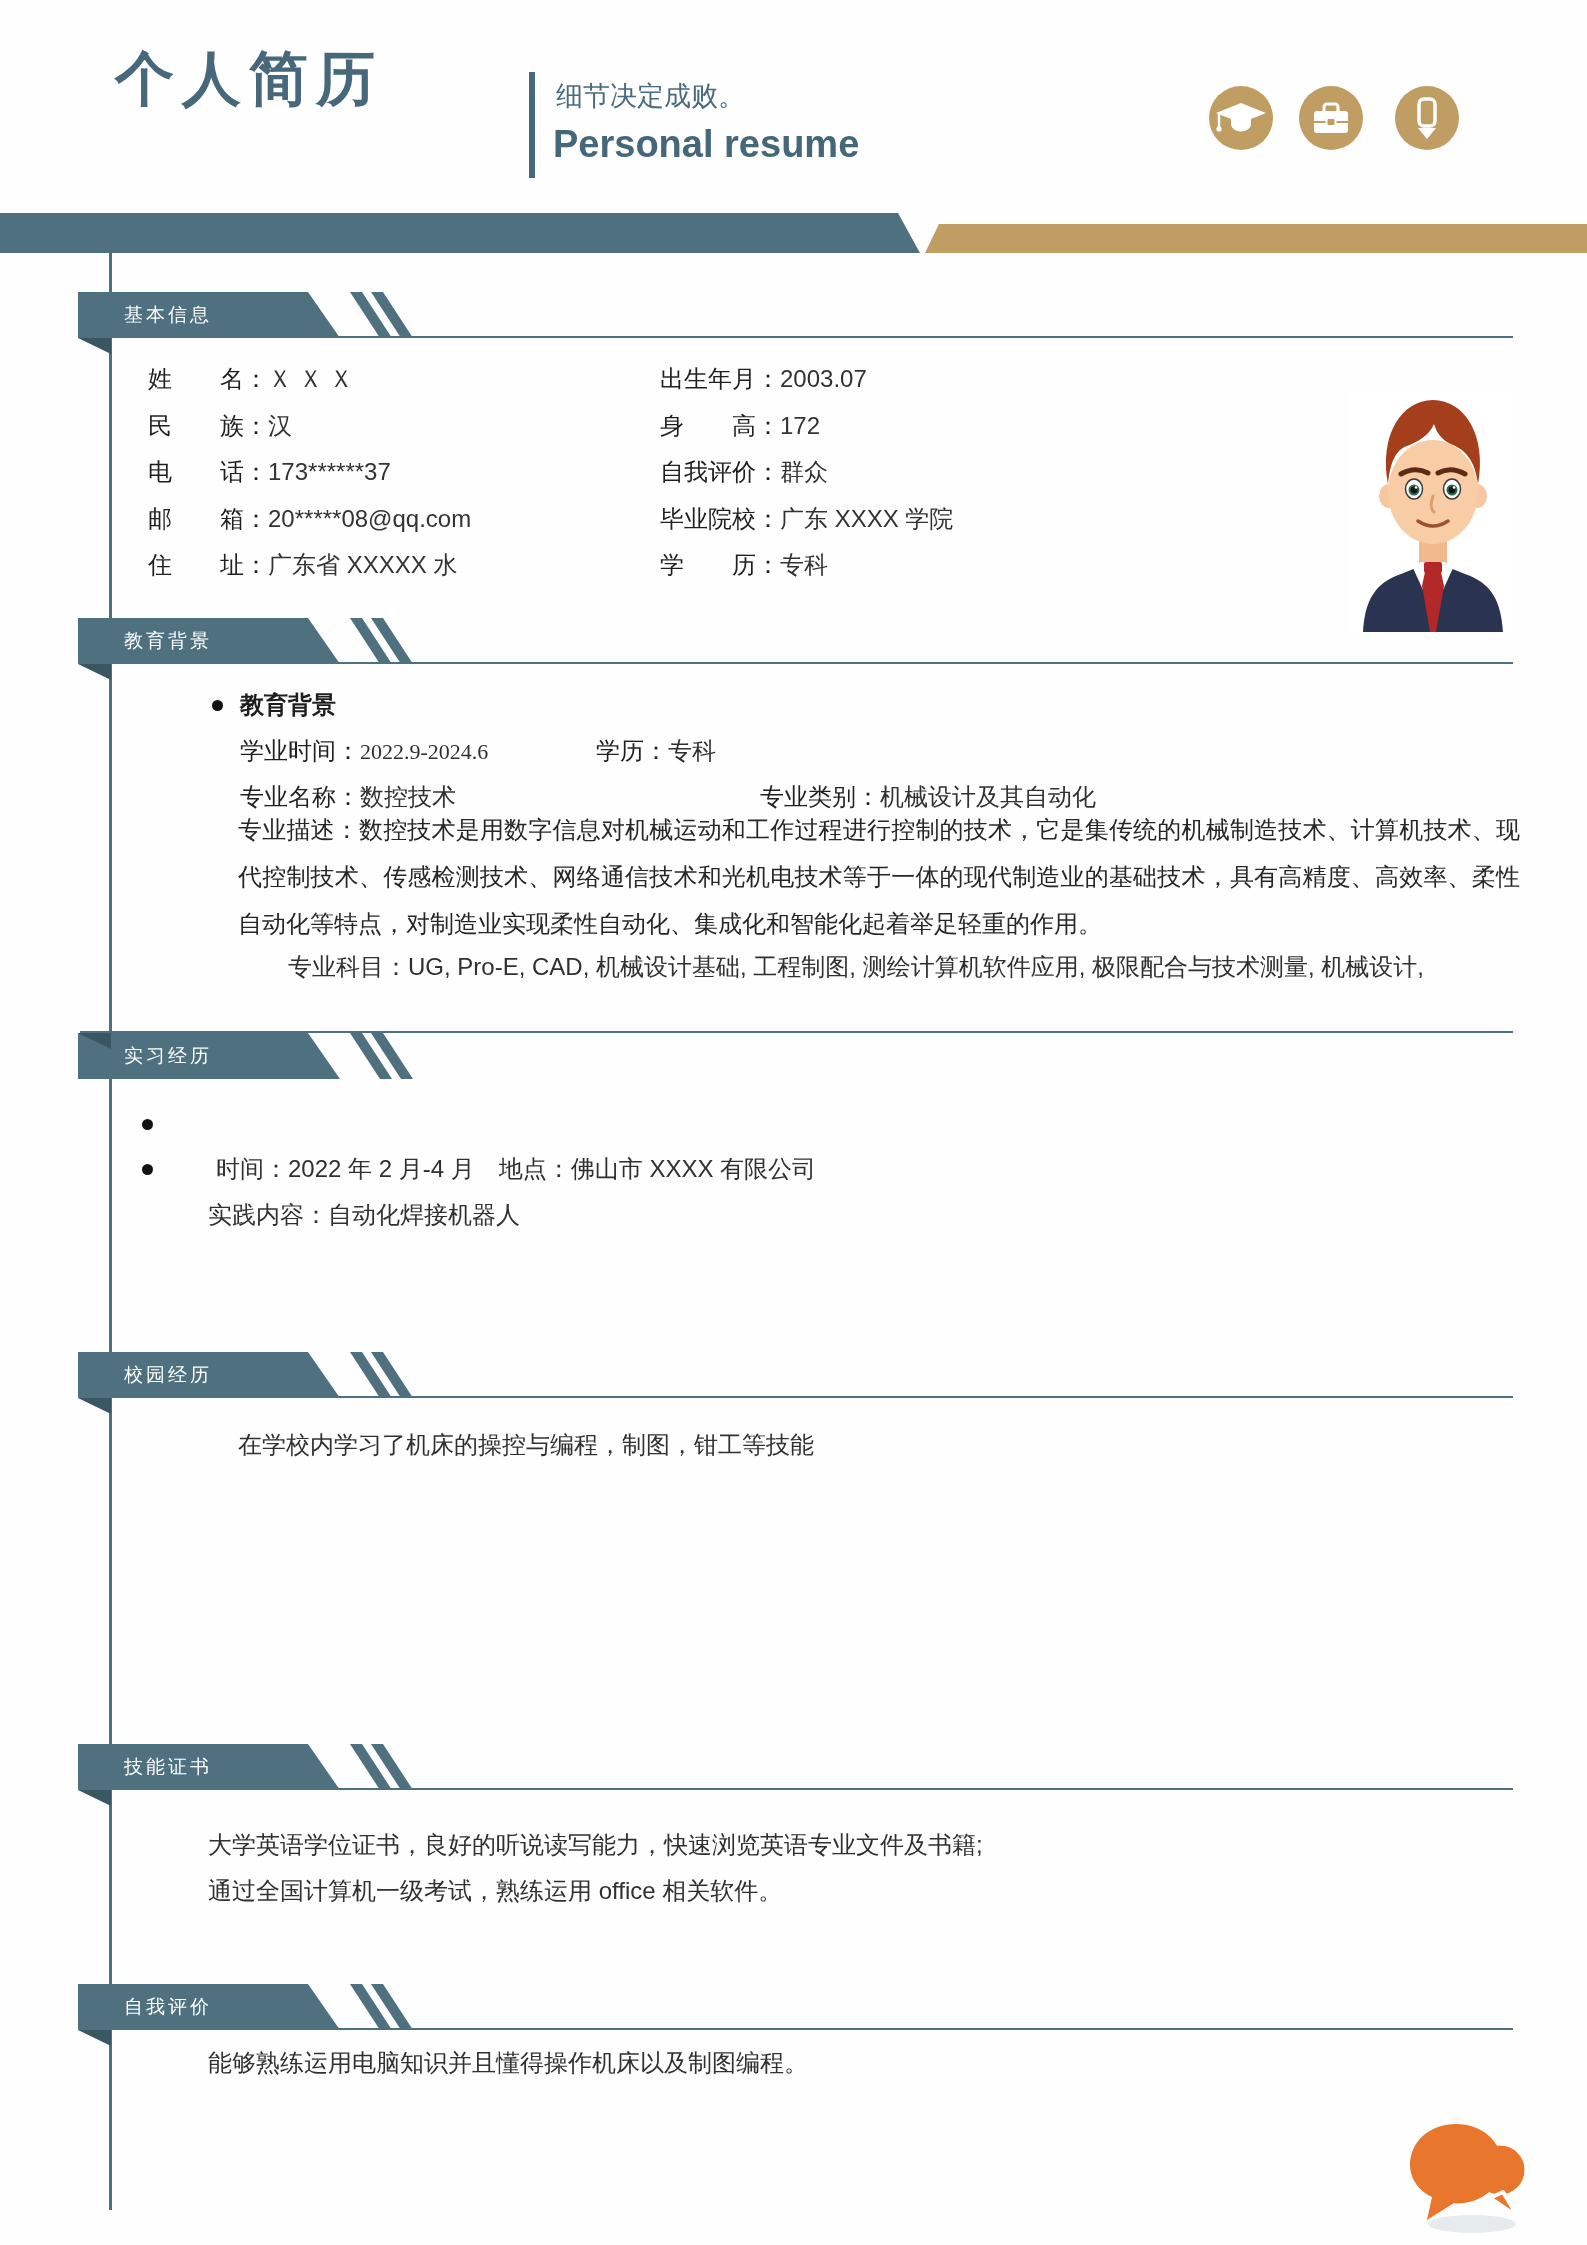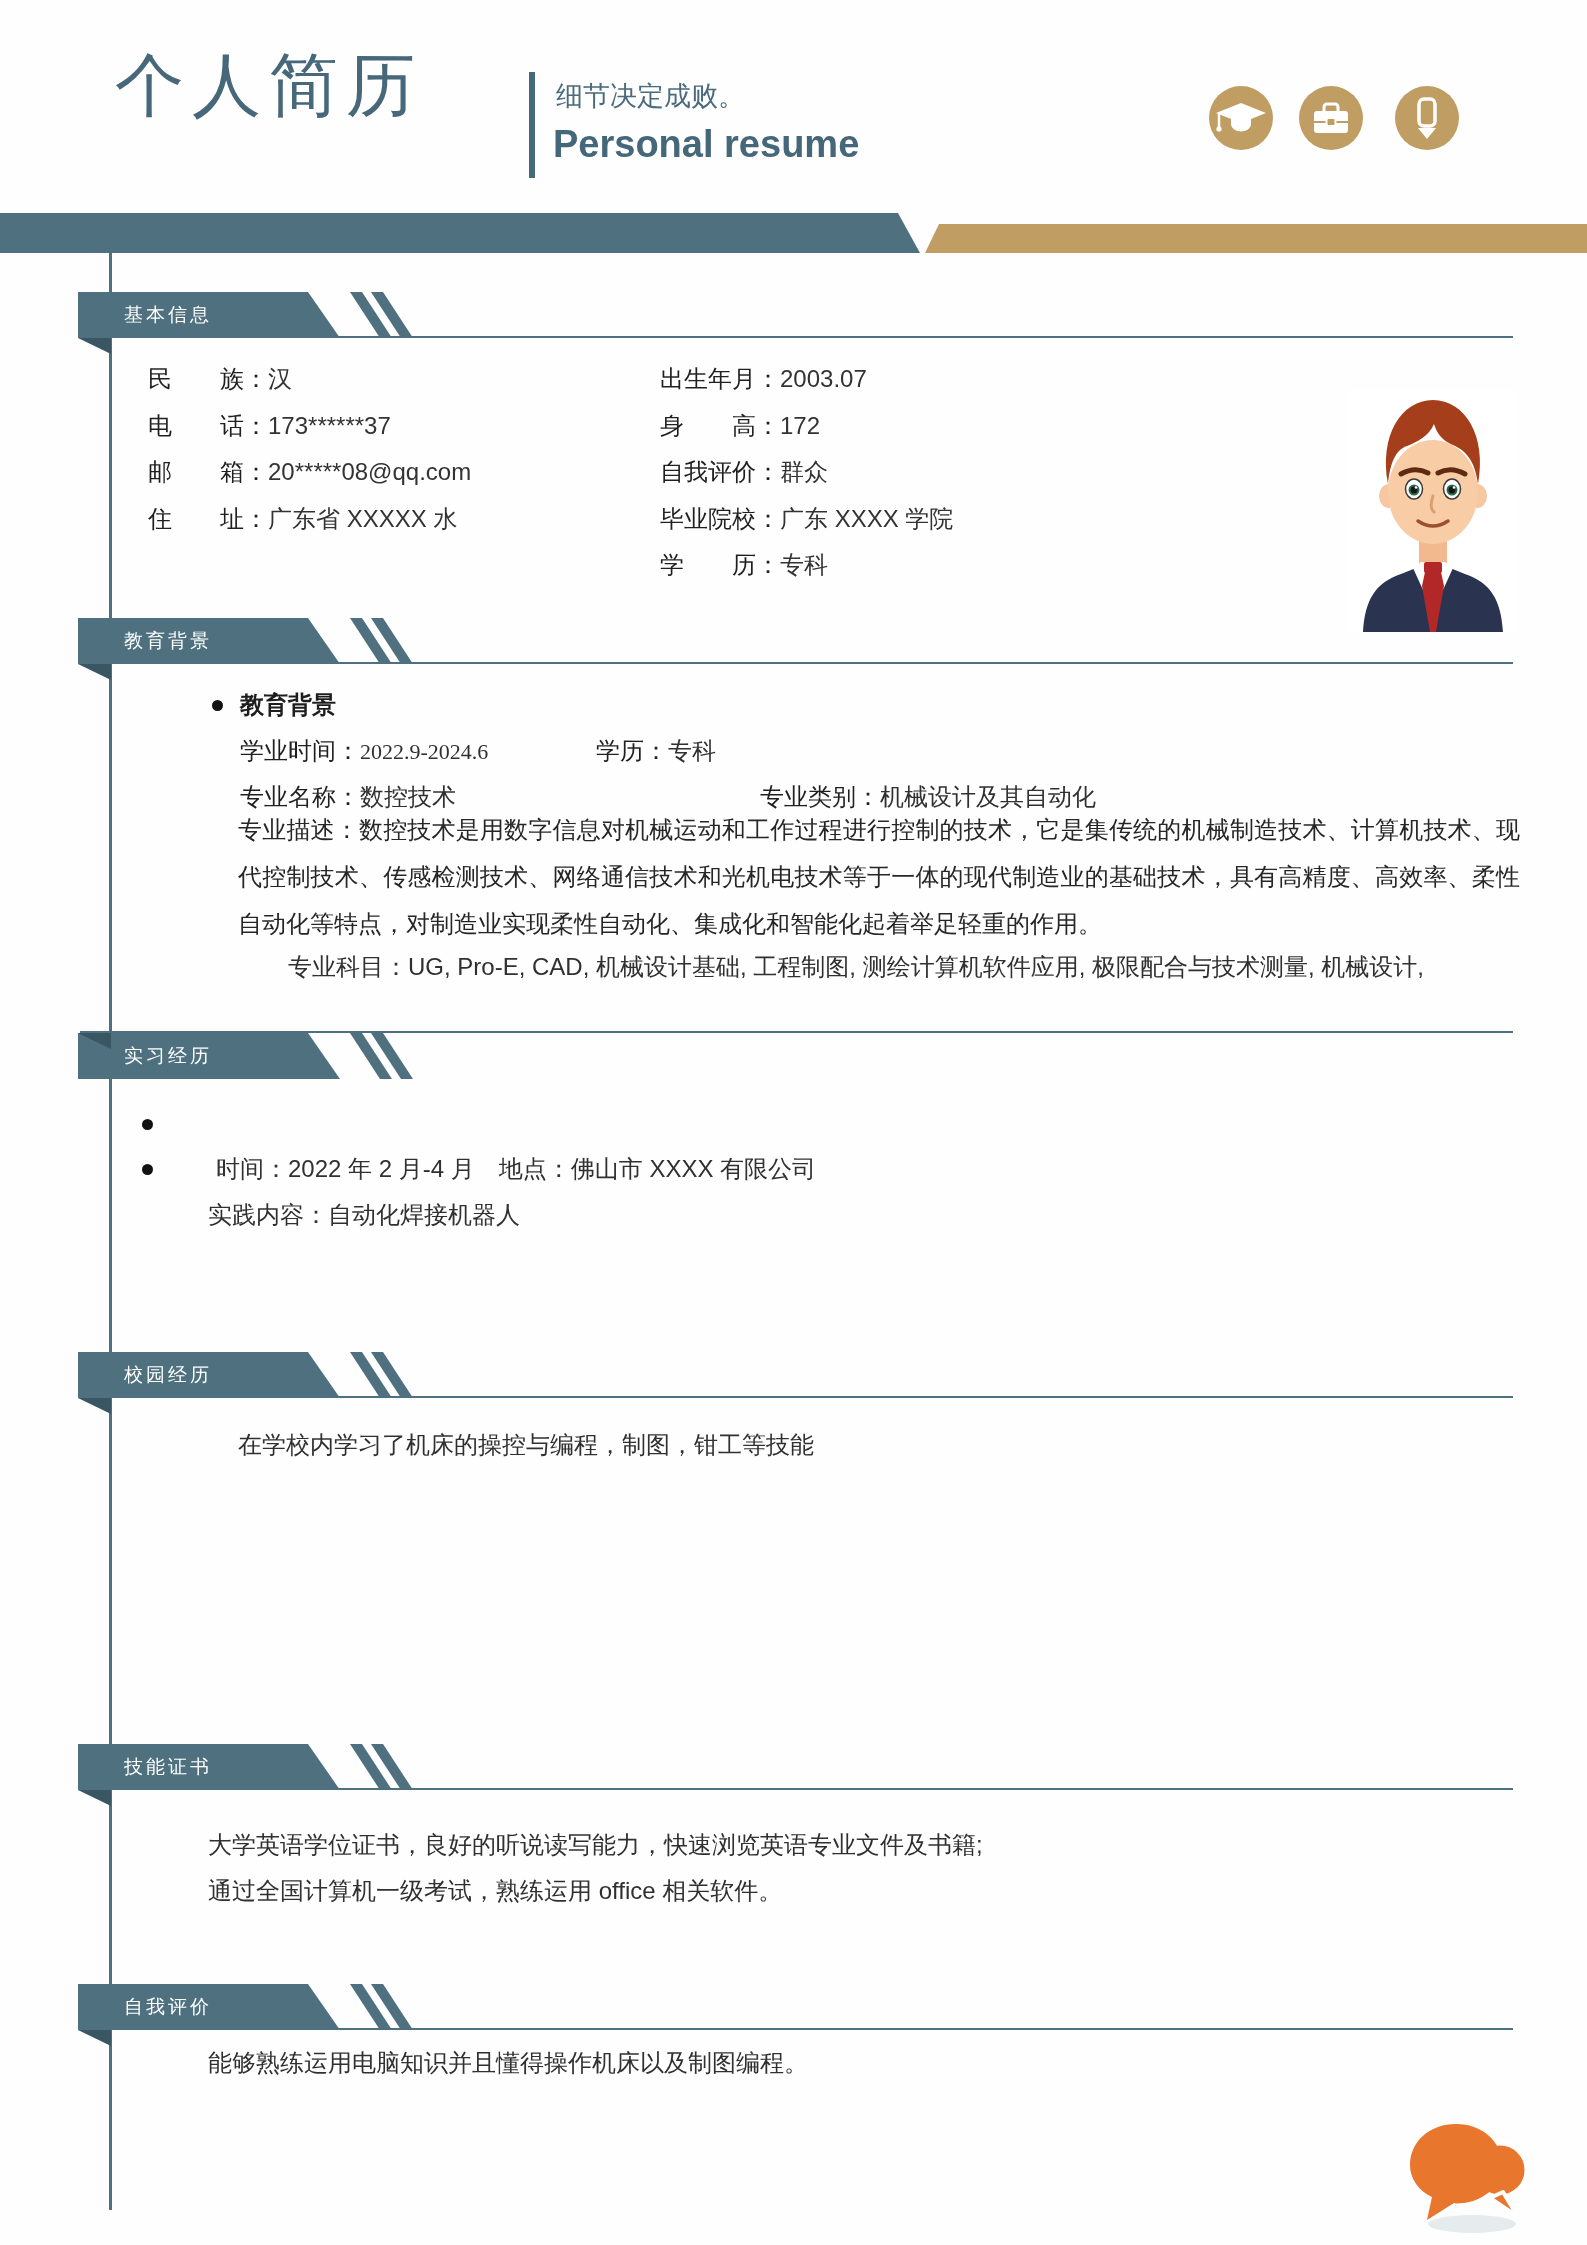--- a/index.html
+++ b/index.html
@@ -1,19 +1,19 @@
 <!DOCTYPE html>
 <html><head>
 <meta charset="utf-8">
 <style>
   html,body{margin:0;padding:0;background:#ffffff;}
   .page{position:relative;width:1587px;height:2245px;background:#fefefe;overflow:hidden;
         font-family:"Liberation Sans","DejaVu Sans",sans-serif;color:#333;}
   
-  .big-title{position:absolute;left:115px;top:40px;font-size:69px;font-weight:400;
+  .big-title{position:absolute;left:115px;top:40px;font-size:59px;font-weight:700;
              color:#47687b;letter-spacing:8px;white-space:nowrap;}
   .title-divider{position:absolute;left:529px;top:72px;width:6px;height:106px;background:#47687b;}
   .tagline{position:absolute;left:556px;top:78px;font-size:27px;color:#4a6b7d;white-space:nowrap;}
   .subtitle{position:absolute;left:553px;top:112px;font-size:38px;font-weight:700;color:#45677a;white-space:nowrap;margin-top:11px;}
   .hicon{position:absolute;top:86px;width:64px;height:64px;}
   
   .banner-blue{position:absolute;left:0;top:213px;width:920px;height:40px;background:#4e707f;
                clip-path:polygon(0 0,898px 0,920px 100%,0 100%);}
   .banner-tan{position:absolute;left:925px;top:224px;width:662px;height:29px;background:#c09d62;
               clip-path:polygon(14px 0,100% 0,100% 100%,0 100%);}
@@ -85,20 +85,21 @@
 
   <div class="rule" style="top:336px"></div>
   <div class="tab" style="top:292px">
     <div class="body">基本信息</div>
     <div class="stripe s1"></div>
     <div class="stripe s2"></div>
     <div class="fold below"></div>
   </div>
 
   <div class="f-col" style="left:148px;top:356px">
+    <div class="f-row"><span class="f-label">姓　　名：</span><span class="f-value">Ｘ Ｘ Ｘ</span></div>
     <div class="f-row"><span class="f-label">民　　族：</span><span class="f-value">汉</span></div>
     <div class="f-row"><span class="f-label">电　　话：</span><span class="f-value">173******37</span></div>
     <div class="f-row"><span class="f-label">邮　　箱：</span><span class="f-value">20*****08@qq.com</span></div>
     <div class="f-row"><span class="f-label">住　　址：</span><span class="f-value">广东省 XXXXX 水</span></div>
   </div>
   <div class="f-col" style="left:660px;top:356px">
     <div class="f-row"><span class="f-label">出生年月：</span><span class="f-value">2003.07</span></div>
     <div class="f-row"><span class="f-label">身　　高：</span><span class="f-value">172</span></div>
     <div class="f-row"><span class="f-label">自我评价：</span><span class="f-value">群众</span></div>
     <div class="f-row"><span class="f-label">毕业院校：</span><span class="f-value">广东 XXXX 学院</span></div>

